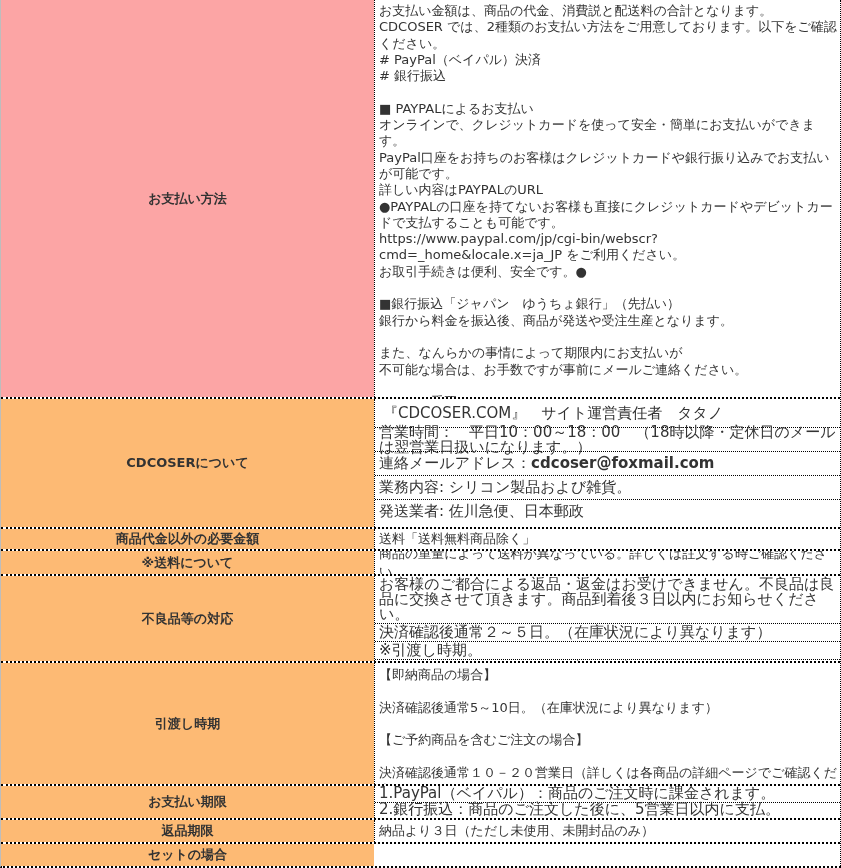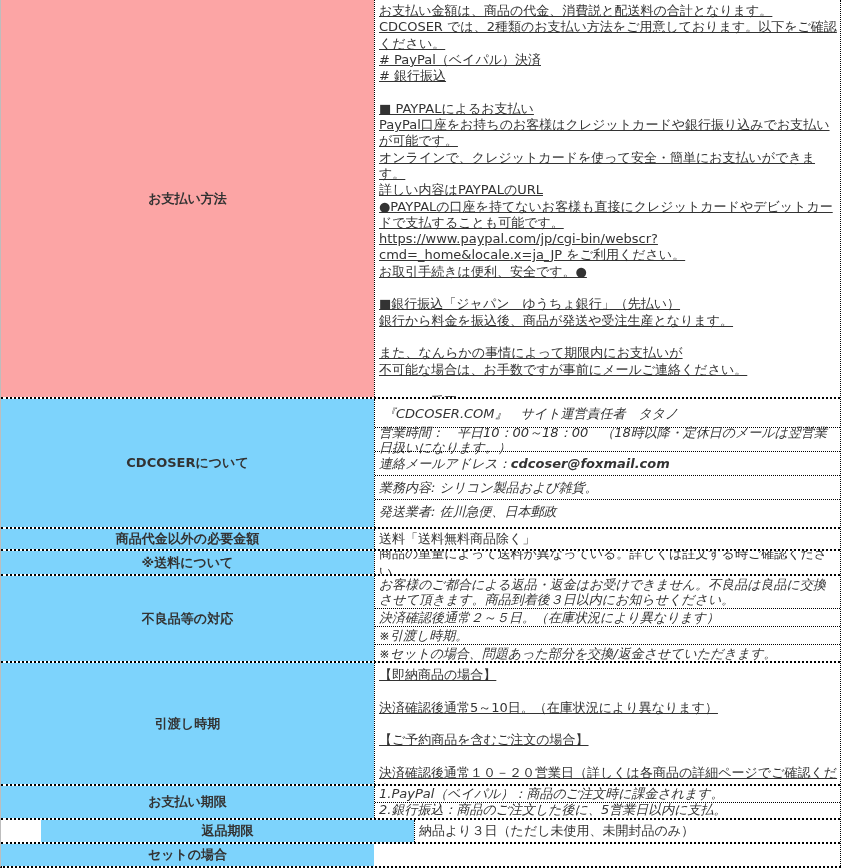--- a/index.html
+++ b/index.html
@@ -16,68 +16,67 @@
     border-right: 1px dotted #000;
     border-bottom: 2px dotted #000;
     background: #fff;
   }
   .row { display: flex; overflow: hidden; }
   .row + .row { border-top: 2px dotted #000; }
   .hdr {
     flex: 0 0 373px; width: 373px;
     display: flex; align-items: center; justify-content: center;
     font-weight: bold; font-size: 13px; text-align: center;
-    background: #7dd3fc; padding: 0 6px;
+    background: #fdba74; padding: 0 6px;
   }
   .hdr.white { background: #fca5a5; }
   .content { flex: 1; min-width: 0; border-left: 1px dotted #000; overflow: hidden; }
-  .pad { padding: 3px 2px 0 4px; font-size: 13px; text-decoration: underline; }
+  .pad { padding: 3px 2px 0 4px; font-size: 13px; }
   .line { min-height: 16.3px; line-height: 16.3px; white-space: pre-wrap; }
   .subrow {
     display: flex; align-items: center;
-    padding: 0 4px; font-size: 13px; line-height: 15px;
+    padding: 0 4px; font-size: 15px; line-height: 15px;
     white-space: pre-wrap;
-    font-style: italic;
   }
   .subrow + .subrow { border-top: 1px dotted #000; }
   .single { display: flex; align-items: center; height: 100%; padding: 0 4px; font-size: 13px; white-space: pre-wrap; }
   .bold { font-weight: bold; }
 
   .row-payment { height: 397px; }
   .row-about { height: 130px; }
   .row-about .subrow { height: 24px; }
   .row-about .subrow.first { height: 28px; padding-left: 8px; }
   .row-fee { height: 22px; }
   .row-postage { height: 25px; }
   .row-defect { height: 87px; }
   .row-defect .subrow { display: block; padding: 1px 4px; line-height: 15px; }
   .row-delivery { height: 123px; }
   .row-delivery .pad { padding-top: 4px; }
   .row-deadline { height: 34px; }
   .row-deadline .subrow { height: 15.5px; }
-  .row-return-period { height: 24px; padding-left: 40px; }
+  .row-return-period { height: 24px; }
   .row-return-postage { height: 24px; }
 </style>
 </head>
 <body>
 
 <div class="tbl">
 
   <section class="row row-payment">
     <div class="hdr white">お支払い方法</div>
     <div class="content pad">
 
     <div class="line">お支払い金額は、商品の代金、消費説と配送料の合計となります。</div>
         <div class="line">CDCOSER では、2種類のお支払い方法をご用意しております。以下をご確認ください。</div>
         <div class="line"># PayPal（ベイパル）決済</div>
         <div class="line"># 銀行振込</div>
         <div class="line"></div>
         <div class="line">■ PAYPALによるお支払い</div>
+        <div class="line">オンラインで、クレジットカードを使って安全・簡単にお支払いができます。</div>
         <div class="line">PayPal口座をお持ちのお客様はクレジットカードや銀行振り込みでお支払いが可能です。</div>
-        <div class="line">オンラインで、クレジットカードを使って安全・簡単にお支払いができます。</div>
         <div class="line">詳しい内容はPAYPALのURL</div>
         <div class="line">●PAYPALの口座を持てないお客様も直接にクレジットカードやデビットカードで支払することも可能です。</div>
         <div class="line">https://www.paypal.com/jp/cgi-bin/webscr?cmd=_home&amp;locale.x=ja_JP をご利用ください。</div>
         <div class="line">お取引手続きは便利、安全です。●</div>
         <div class="line"></div>
         <div class="line">■銀行振込「ジャパン　ゆうちょ銀行」（先払い）</div>
         <div class="line">銀行から料金を振込後、商品が発送や受注生産となります。</div>
         <div class="line"></div>
         <div class="line">また、なんらかの事情によって期限内にお支払いが</div>
         <div class="line">不可能な場合は、お手数ですが事前にメールご連絡ください。</div>

